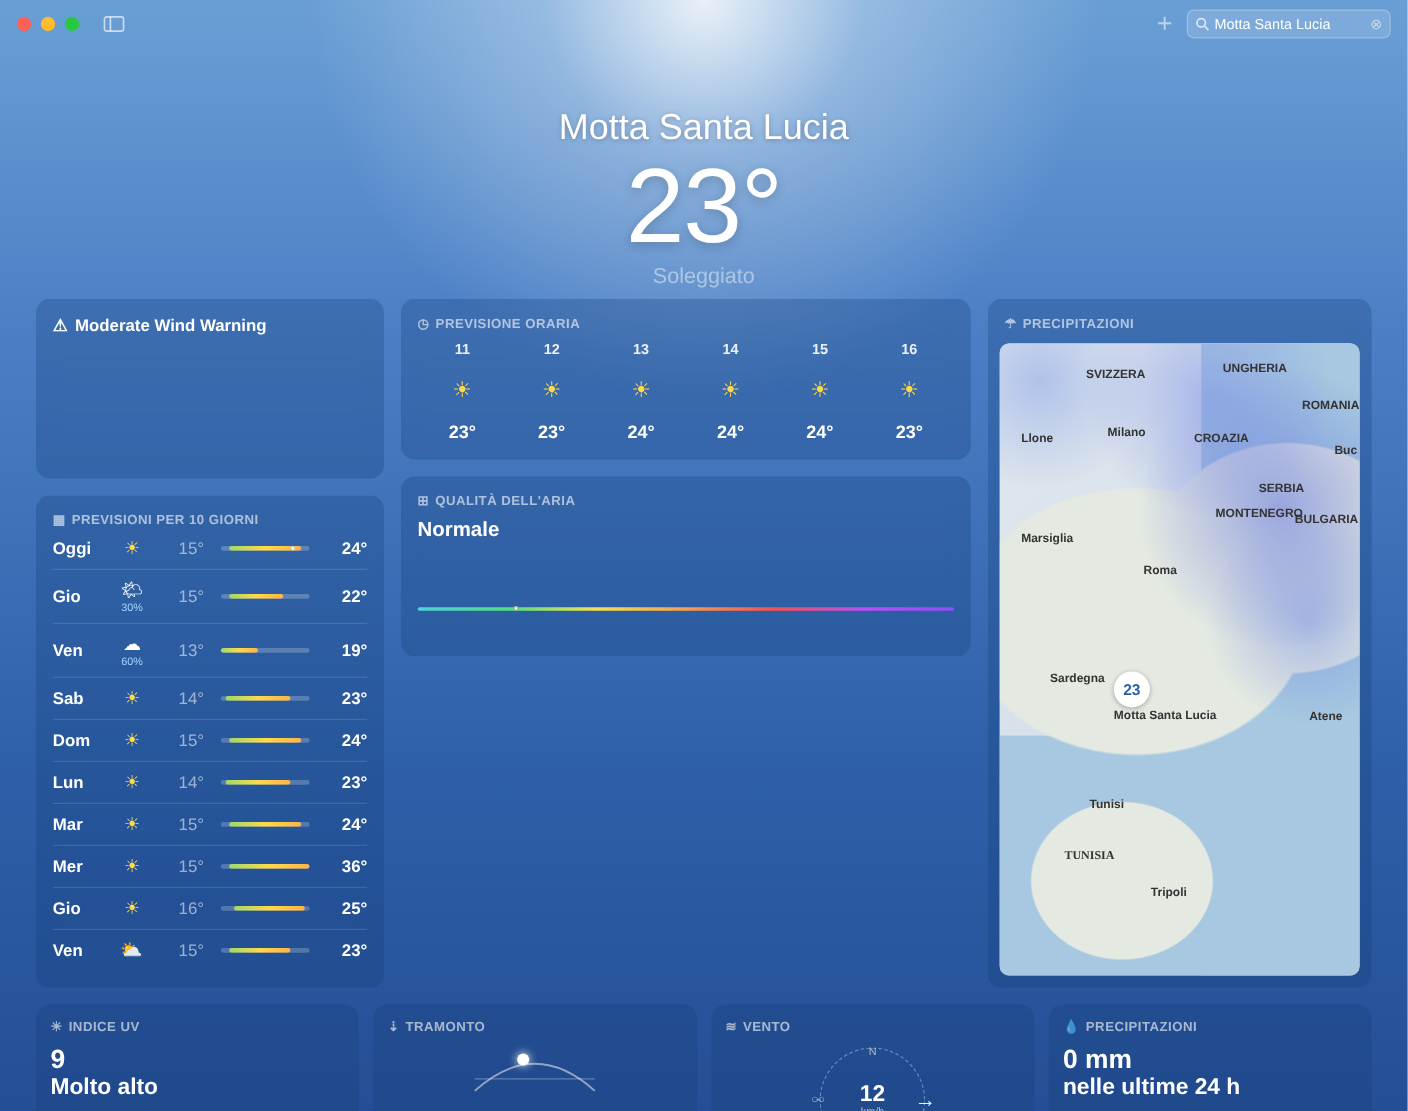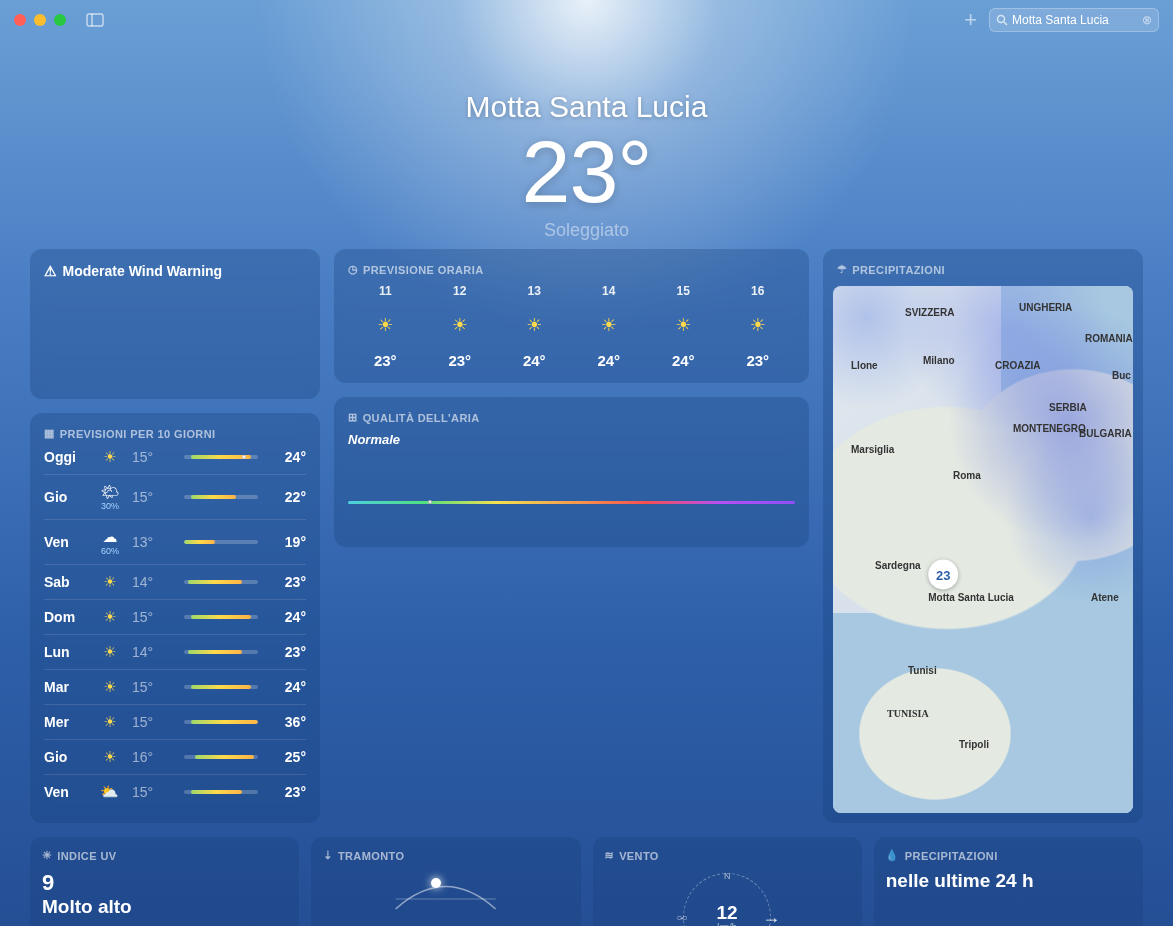--- a/index.html
+++ b/index.html
@@ -42,27 +42,27 @@
 .hourly .hcol { text-align:center; flex:1; }
 .hourly .hh { font-size:12px; font-weight:600; color: rgba(255,255,255,0.9); }
 .hourly .hi { font-size:18px; margin:16px 0; color:#ffd94a; }
 .hourly .ht { font-size:15px; font-weight:600; }
 
 .tenday-row { display:flex; align-items:center; padding: 8px 0; border-top: 1px solid rgba(255,255,255,0.12); font-size:14px; gap:4px; }
 .tenday-row:first-child { border-top:none; padding-top:0; }
 .tenday-row .day { width: 44px; font-weight:600; }
 .tenday-row .dicon { width: 36px; text-align:center; font-size:15px; position:relative; }
 .tenday-row .dicon .pct { font-size:9px; color:#a6d5ff; display:block; line-height:1; margin-top:1px; }
-.tenday-row .lo { width: 38px; color: rgba(255,255,255,0.55); font-weight:500; }
+.tenday-row .lo { width: 38px; color: rgba(255,255,255,0.55); text-align:right; font-weight:500; }
 .tenday-row .bar { flex:1; height:4px; background: rgba(255,255,255,0.22); border-radius:3px; margin: 0 10px; position:relative; overflow:hidden; }
 .tenday-row .bar .fill { position:absolute; height:100%; border-radius:3px; background: linear-gradient(90deg,#9fd96a,#ffd94a,#ffb347); }
 .tenday-row .bar .dot { position:absolute; width:4px; height:4px; border-radius:50%; background:#fff; top:0; border:1px solid rgba(0,0,0,0.2); }
 .tenday-row .hi { width:34px; font-weight:600; text-align:right; }
 
-.aqi-val { font-size:13px; font-weight:700;font-style:italic; }
+.aqi-val { font-size:17px; font-weight:700; }
 .aqi-desc { font-size:12px; color: rgba(255,255,255,0.8); margin-top:4px; }
 .aqi-bar { height:3px; margin-top:54px; border-radius:2px; background: linear-gradient(90deg,#4fd0e0,#4fe07f,#f5e04f,#f59e4f,#f54f4f,#b84ff5,#8d4ff5); position:relative; }
 .aqi-bar .marker { position:absolute; width:4px; height:4px; border-radius:50%; background:#fff; top:-1px; left:18%; border:1px solid rgba(0,0,0,0.3); }
 
 .map-card { padding:10px; display:flex; flex-direction:column; }
 .map-card .card-title { padding: 4px 4px 6px; margin-bottom:4px; }
 .map { flex:1; border-radius:8px; background: linear-gradient(135deg, #e0e7ee 0%, #cdd9e6 100%); position:relative; overflow:hidden; min-height:256px; }
 .map .sea1 { position:absolute; left:0; top:62%; width:100%; height:38%; background:#a7c8e0; }
 .map .sea2 { position:absolute; right:0; top:0; width:44%; height:100%; background:#a7c8e0; }
 .map .land { position:absolute; inset:0; background:
@@ -375,19 +375,20 @@
               <div class="unit">km/h</div>
             </div>
         </div>
       </div>
     </div>
     <div class="small">
       <div class="card-title">
           <span>💧</span>
           <span>PRECIPITAZIONI</span>
         </div>
+      <div class="val">0 mm</div>
       <div class="sub">nelle ultime 24 h</div>
 
     </div>
 
   </div>
 
 </div>
 
 </body></html>

